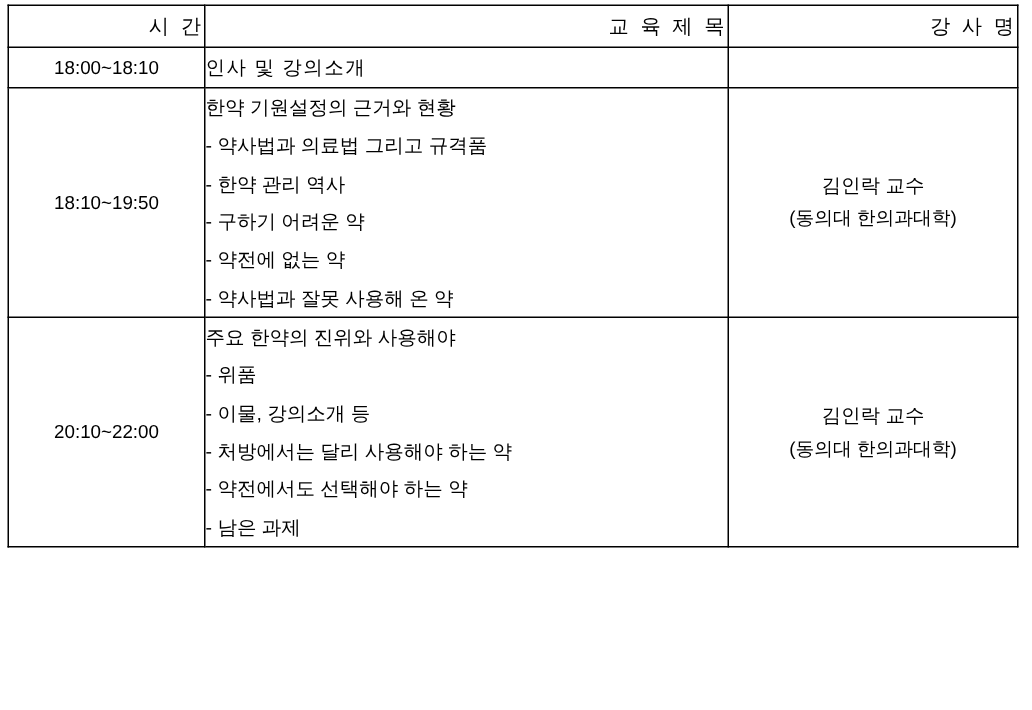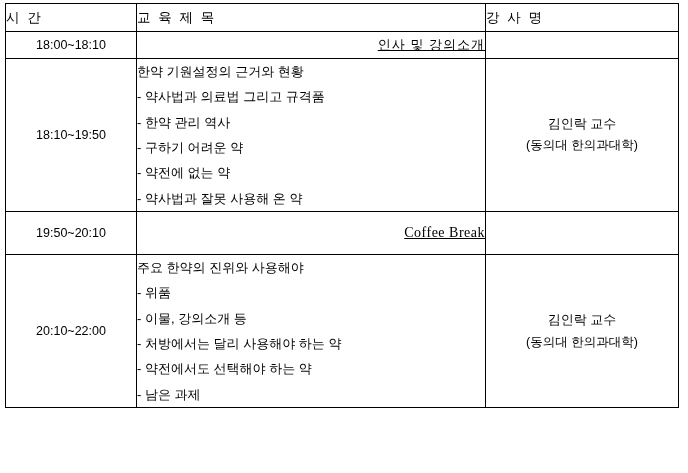--- a/index.html
+++ b/index.html
@@ -33,34 +33,33 @@
 
   table.schedule th,
   table.schedule td {
     border: 1px solid #000000;
     padding: 0;
     vertical-align: middle;
     font-weight: normal;
   }
   .hdr {
     height: 27px;
-    text-align: left;
+    text-align: right;
     letter-spacing: 2px;
     font-size: 13.5px;
   }
   .cell-time {
     text-align: center;
     font-size: 12.5px;
     letter-spacing: 0px;
   }
   .cell-center {
-    text-align: right;
+    text-align: left;
     font-size: 13px;
     letter-spacing: 1px;
-    text-decoration: underline;
   }
   .cell-center.latin {
     letter-spacing: 0.5px;
     font-family: "Liberation Serif", serif;
     font-size: 14px;
   }
   .cell-inst {
     text-align: center;
     font-size: 13px;
     line-height: 1.75;
@@ -115,25 +114,20 @@
           <div class="line">- 구하기 어려운 약</div>
           <div class="line">- 약전에 없는 약</div>
           <div class="line">- 약사법과 잘못 사용해 온 약</div>
         </td>
         <td class="cell-inst">
           <div>김인락 교수</div>
           <div class="sub">(동의대 한의과대학)</div>
         </td>
       </tr>
 
-      <tr class="row-break">
-        <td class="cell-time">19:50~20:10</td>
-        <td class="cell-center latin">Coffee Break</td>
-        <td class="cell-inst"></td>
-      </tr>
 
       <tr>
         <td class="cell-time">20:10~22:00</td>
         <td class="cell-topic">
           <div class="line">주요 한약의 진위와 사용해야</div>
           <div class="line">- 위품</div>
           <div class="line">- 이물, 강의소개 등</div>
           <div class="line">- 처방에서는 달리 사용해야 하는 약</div>
           <div class="line">- 약전에서도 선택해야 하는 약</div>
           <div class="line">- 남은 과제</div>

